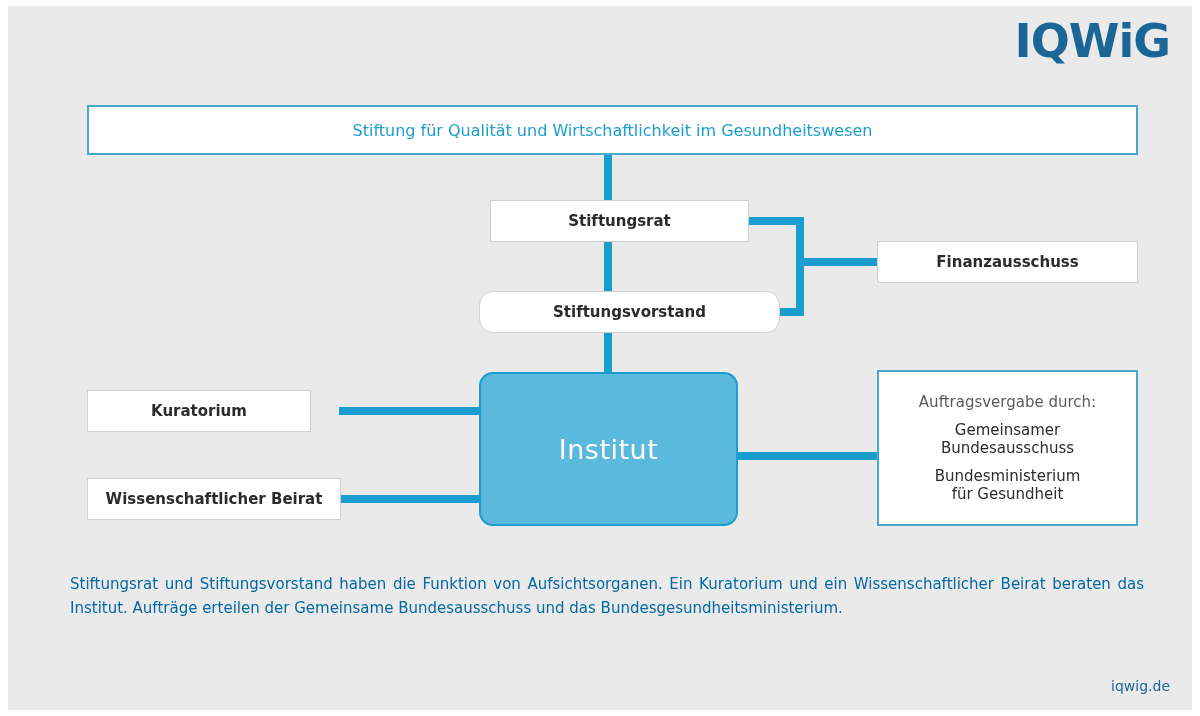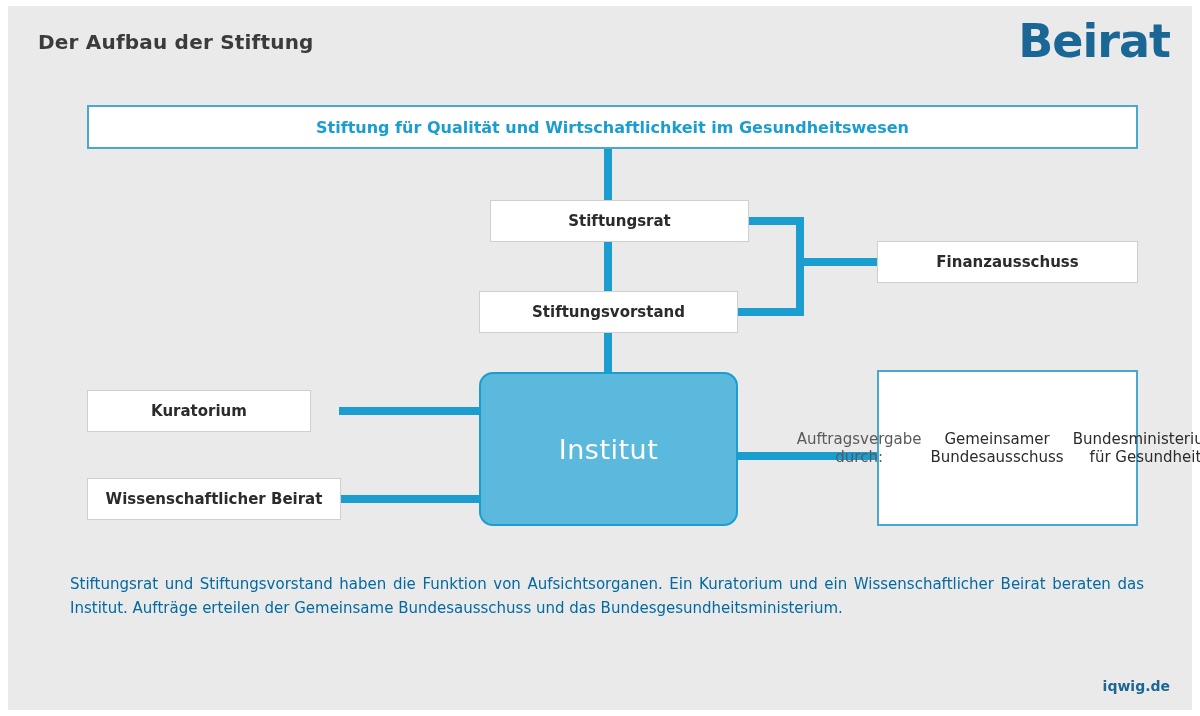--- a/index.html
+++ b/index.html
@@ -31,21 +31,21 @@
   }
   #brand-logo{
     right:22px; top:12px;
     font-size:46px; font-weight:bold;
     color:#1a6695;
     letter-spacing:-1px;
     line-height:1;
   }
   #footer-url{
     right:22px; bottom:16px;
-    font-size:14px; font-weight:bold;
+    font-size:14px; font-weight:normal;
     color:#1a6695;
   }
 
   
   .conn{position:absolute;background:#1b9dd0;}
 
   
   .node{
     position:absolute;
     box-sizing:border-box;
@@ -65,37 +65,37 @@
     border:2px solid #4aa8cf;
   }
   .node.filled{
     background:#5ab9dc;
     border:2px solid #1b9dd0;
     color:#ffffff;
   }
 
   
   #node-stiftung{
-    left:79px; top:99px; width:1051px; height:44px;
-    color:#1b9dd0; font-size:16px; font-weight:bold;
+    left:79px; top:99px; width:1051px; height:50px;
+    color:#1b9dd0; font-size:16px; font-weight:normal;
   }
   #node-stiftungsrat{ left:482px; top:194px; width:259px; height:42px; }
-  #node-stiftungsvorstand{ left:471px; top:285px; width:259px; height:42px; }
+  #node-stiftungsvorstand{ left:471px; top:285px; width:301px; height:42px;border-radius:14px; }
   #node-finanzausschuss{ left:869px; top:235px; width:261px; height:42px;justify-content:center; }
   #node-kuratorium{ left:79px; top:384px; width:224px; height:42px; }
   #node-beirat{ left:79px; top:472px; width:254px; height:42px;text-align:right; }
   #node-institut{
     left:471px; top:366px; width:259px; height:154px;
     font-size:27px; font-weight:normal;
     letter-spacing:.5px;
     border-radius:14px;
   }
   #node-auftrag{
     left:869px; top:364px; width:261px; height:156px;
-    flex-direction:row;
+    flex-direction:column;
     justify-content:center;
     gap:9px;
     padding:6px 10px;
   }
   #auftrag-heading{
     font-size:15px;font-weight:normal;color:#5a5a5a;
     margin-bottom:1px;
   }
   .auftrag-item{
     font-size:15px;font-weight:normal;color:#2b2b2b;
@@ -109,22 +109,21 @@
     line-height:1.62;
     text-align:justify;
   }
 </style>
 </head>
 <body>
 
 <div id="stage">
   <div id="panel">
 
-    <div class="abs" id="page-title">Der Aufbau der Stiftung</div>
-    <div class="abs" id="brand-logo">Beirat</div>
+    <div class="abs" id="brand-logo">IQWiG</div>
     <div class="abs" id="footer-url">iqwig.de</div>
 
     <div class="conn" style="left:596px; top:143px; width:8px; height:53px;"></div>
 
     <div class="conn" style="left:596px; top:234px; width:8px; height:53px;"></div>
 
     <div class="conn" style="left:596px; top:325px; width:8px; height:43px;"></div>
 
     <div class="conn" style="left:728px; top:211px; width:68px; height:8px;"></div>
     <div class="conn" style="left:728px; top:302px; width:68px; height:8px;"></div>

